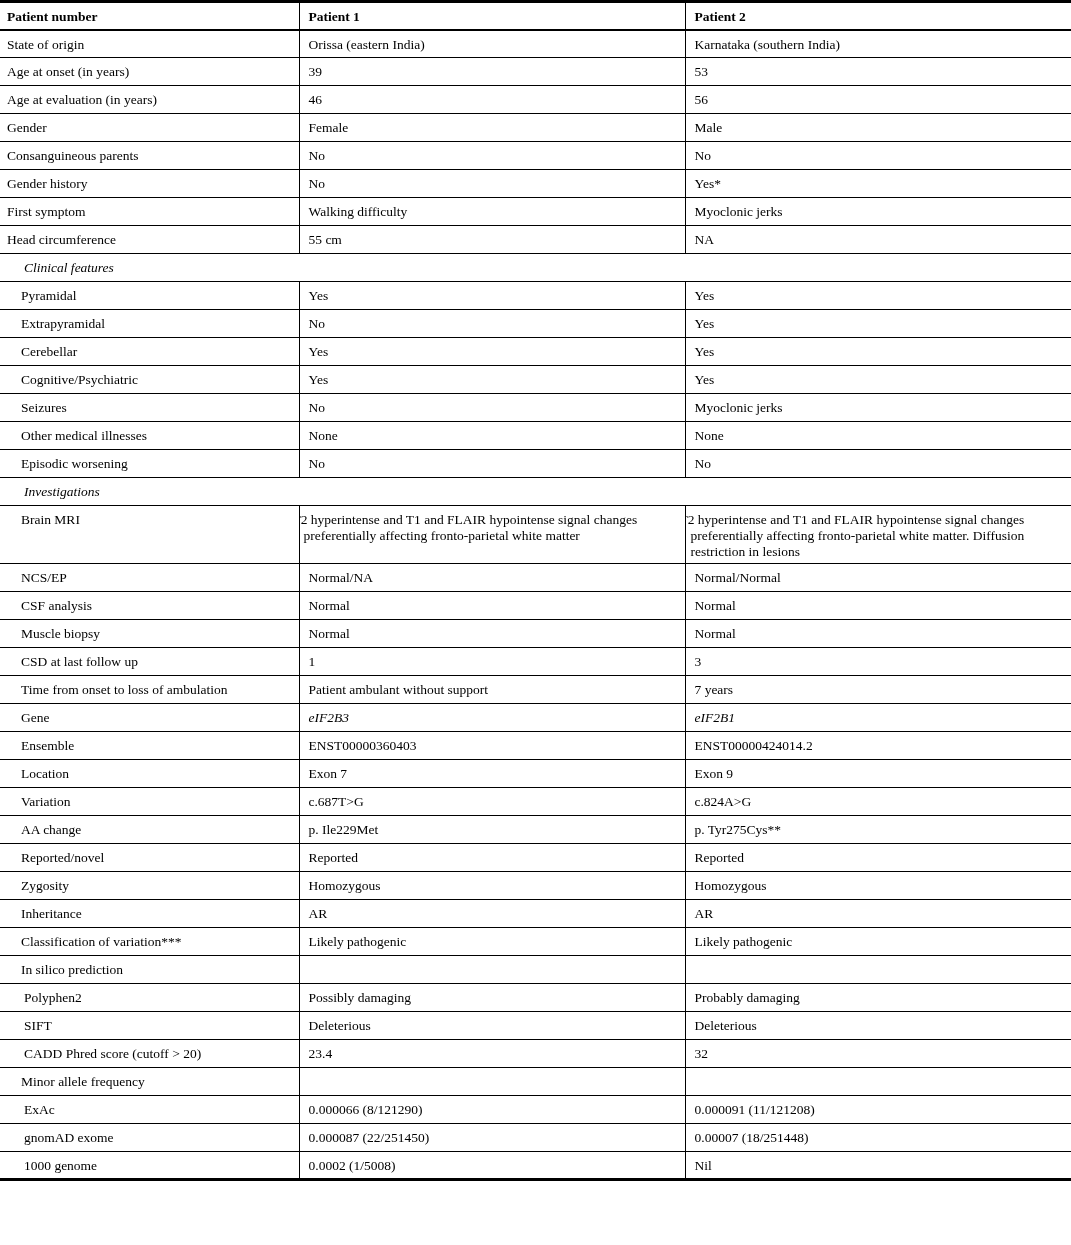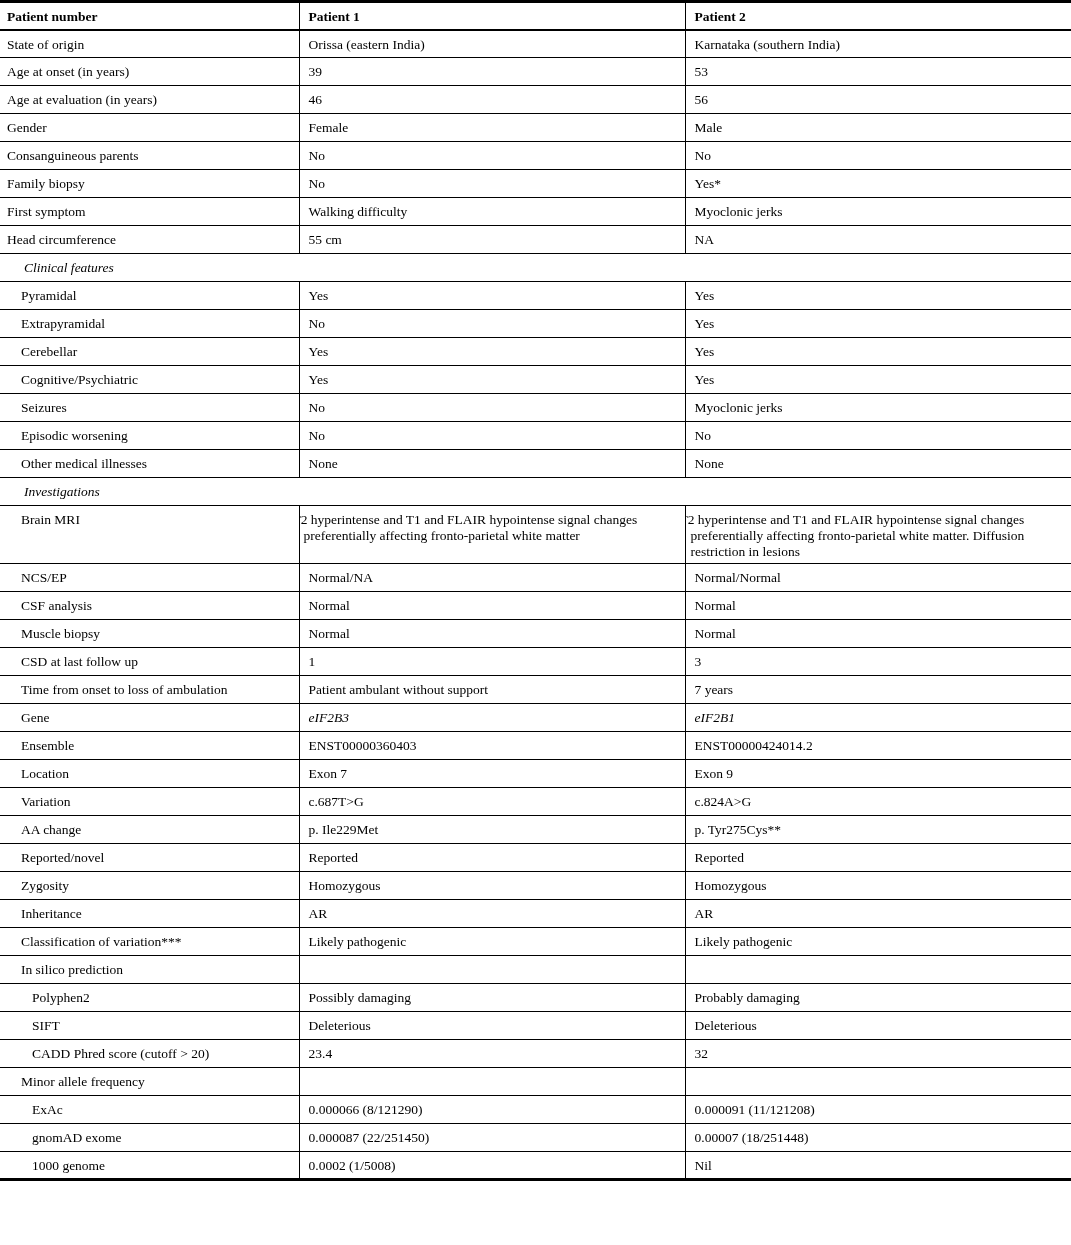--- a/index.html
+++ b/index.html
@@ -27,21 +27,21 @@
     height: 28px;
     overflow: hidden;
   }
   thead th {
     font-weight: bold;
     border-bottom: 2px solid #000;
   }
   td.val, th.val { border-left: 1px solid #000; padding-left: 9px; }
   td.indent0 { padding-left: 7px; font-family: Liberation Serif, serif; }
   td.indent1 { padding-left: 21px; margin-top: 6px; }
-  td.indent2 { padding-left: 32px; }
+  td.indent2 { padding-left: 24px; }
   td.section { font-style: italic; padding-left: 24px; }
   td.italic-val { font-style: italic; }
   td.hang { padding-left: 4px; text-indent: -11px; }
 </style>
 </head>
 <body>
 
 <table>
   <colgroup>
     <col style="width:299px">
@@ -75,21 +75,21 @@
         <td class="indent0">Gender</td>
         <td class="val">Female</td>
         <td class="val">Male</td>
       </tr>
       <tr>
         <td class="indent0">Consanguineous parents</td>
         <td class="val">No</td>
         <td class="val">No</td>
       </tr>
       <tr>
-        <td class="indent0">Family biopsy</td>
+        <td class="indent0">Gender history</td>
         <td class="val">No</td>
         <td class="val">Yes*</td>
       </tr>
       <tr>
         <td class="indent0">First symptom</td>
         <td class="val">Walking difficulty</td>
         <td class="val">Myoclonic jerks</td>
       </tr>
       <tr>
         <td class="indent0">Head circumference</td>
@@ -118,28 +118,28 @@
         <td class="indent1">Cognitive/Psychiatric</td>
         <td class="val">Yes</td>
         <td class="val">Yes</td>
       </tr>
       <tr>
         <td class="indent1">Seizures</td>
         <td class="val">No</td>
         <td class="val">Myoclonic jerks</td>
       </tr>
       <tr>
-        <td class="indent1">Episodic worsening</td>
-        <td class="val">No</td>
-        <td class="val">No</td>
-      </tr>
-      <tr>
         <td class="indent1">Other medical illnesses</td>
         <td class="val">None</td>
         <td class="val">None</td>
+      </tr>
+      <tr>
+        <td class="indent1">Episodic worsening</td>
+        <td class="val">No</td>
+        <td class="val">No</td>
       </tr>
       <tr>
         <td colspan="3" class="section">Investigations</td>
       </tr>
       <tr>
         <td class="indent1">Brain MRI</td>
         <td class="val hang">T2 hyperintense and T1 and FLAIR hypointense signal changes preferentially affecting fronto-parietal white matter</td>
         <td class="val hang">T2 hyperintense and T1 and FLAIR hypointense signal changes preferentially affecting fronto-parietal white matter. Diffusion restriction in lesions</td>
       </tr>
       <tr>

